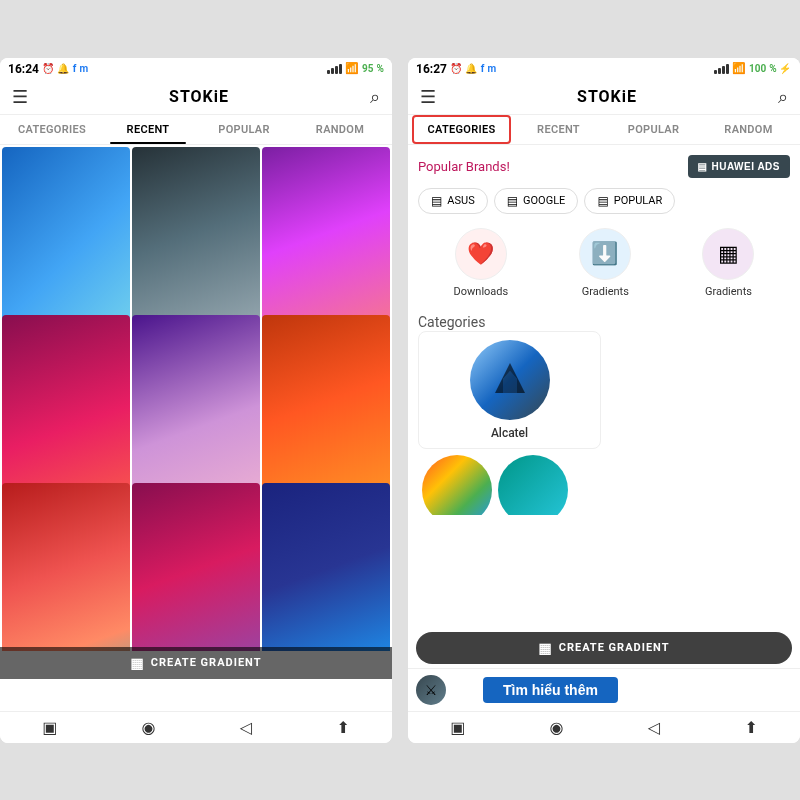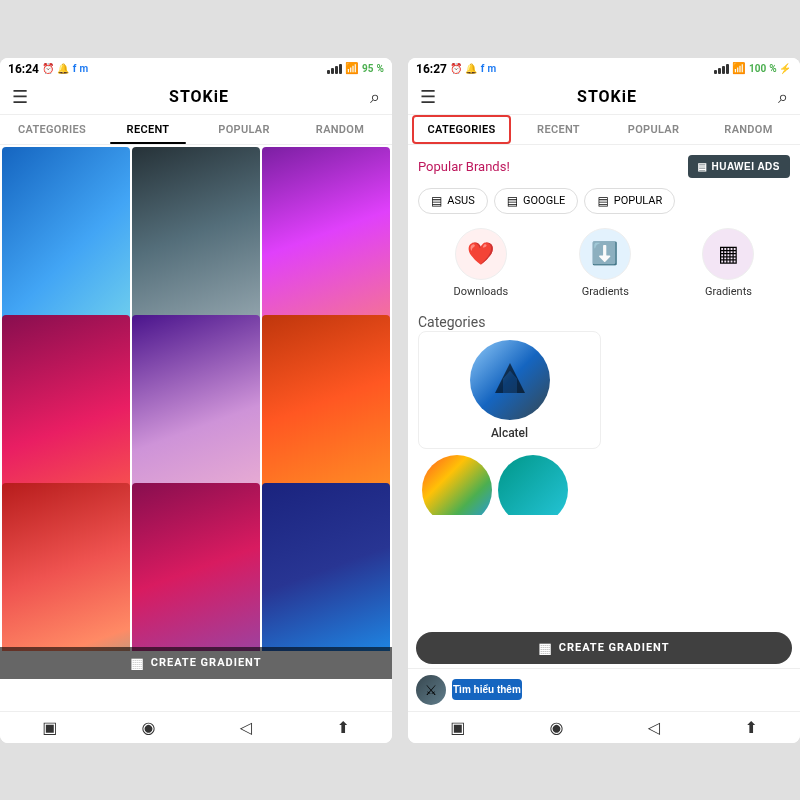--- a/index.html
+++ b/index.html
@@ -271,26 +271,27 @@
       background: linear-gradient(135deg, #37474F, #607D8B);
       display: flex; align-items: center; justify-content: center;
       font-size: 14px;
       flex-shrink: 0;
     }
     .ad-text { font-size: 9px; color: #333; flex: 1; line-height: 1.3; }
     .ad-cta {
       background: #1565C0;
       color: #fff;
       border: none;
-      padding: 5px 1px;
+      padding: 5px 20px;
       border-radius: 4px;
-      font-size: 10px;
+      font-size: 14px;
       font-weight: 600;
       cursor: pointer;
       white-space: nowrap;
+      margin-left: 31px;
     }
     
     .cat-partial {
       display: flex;
       gap: 6px;
       overflow: hidden;
       height: 60px;
       padding: 0 4px;
     }
     .cat-partial-item {

